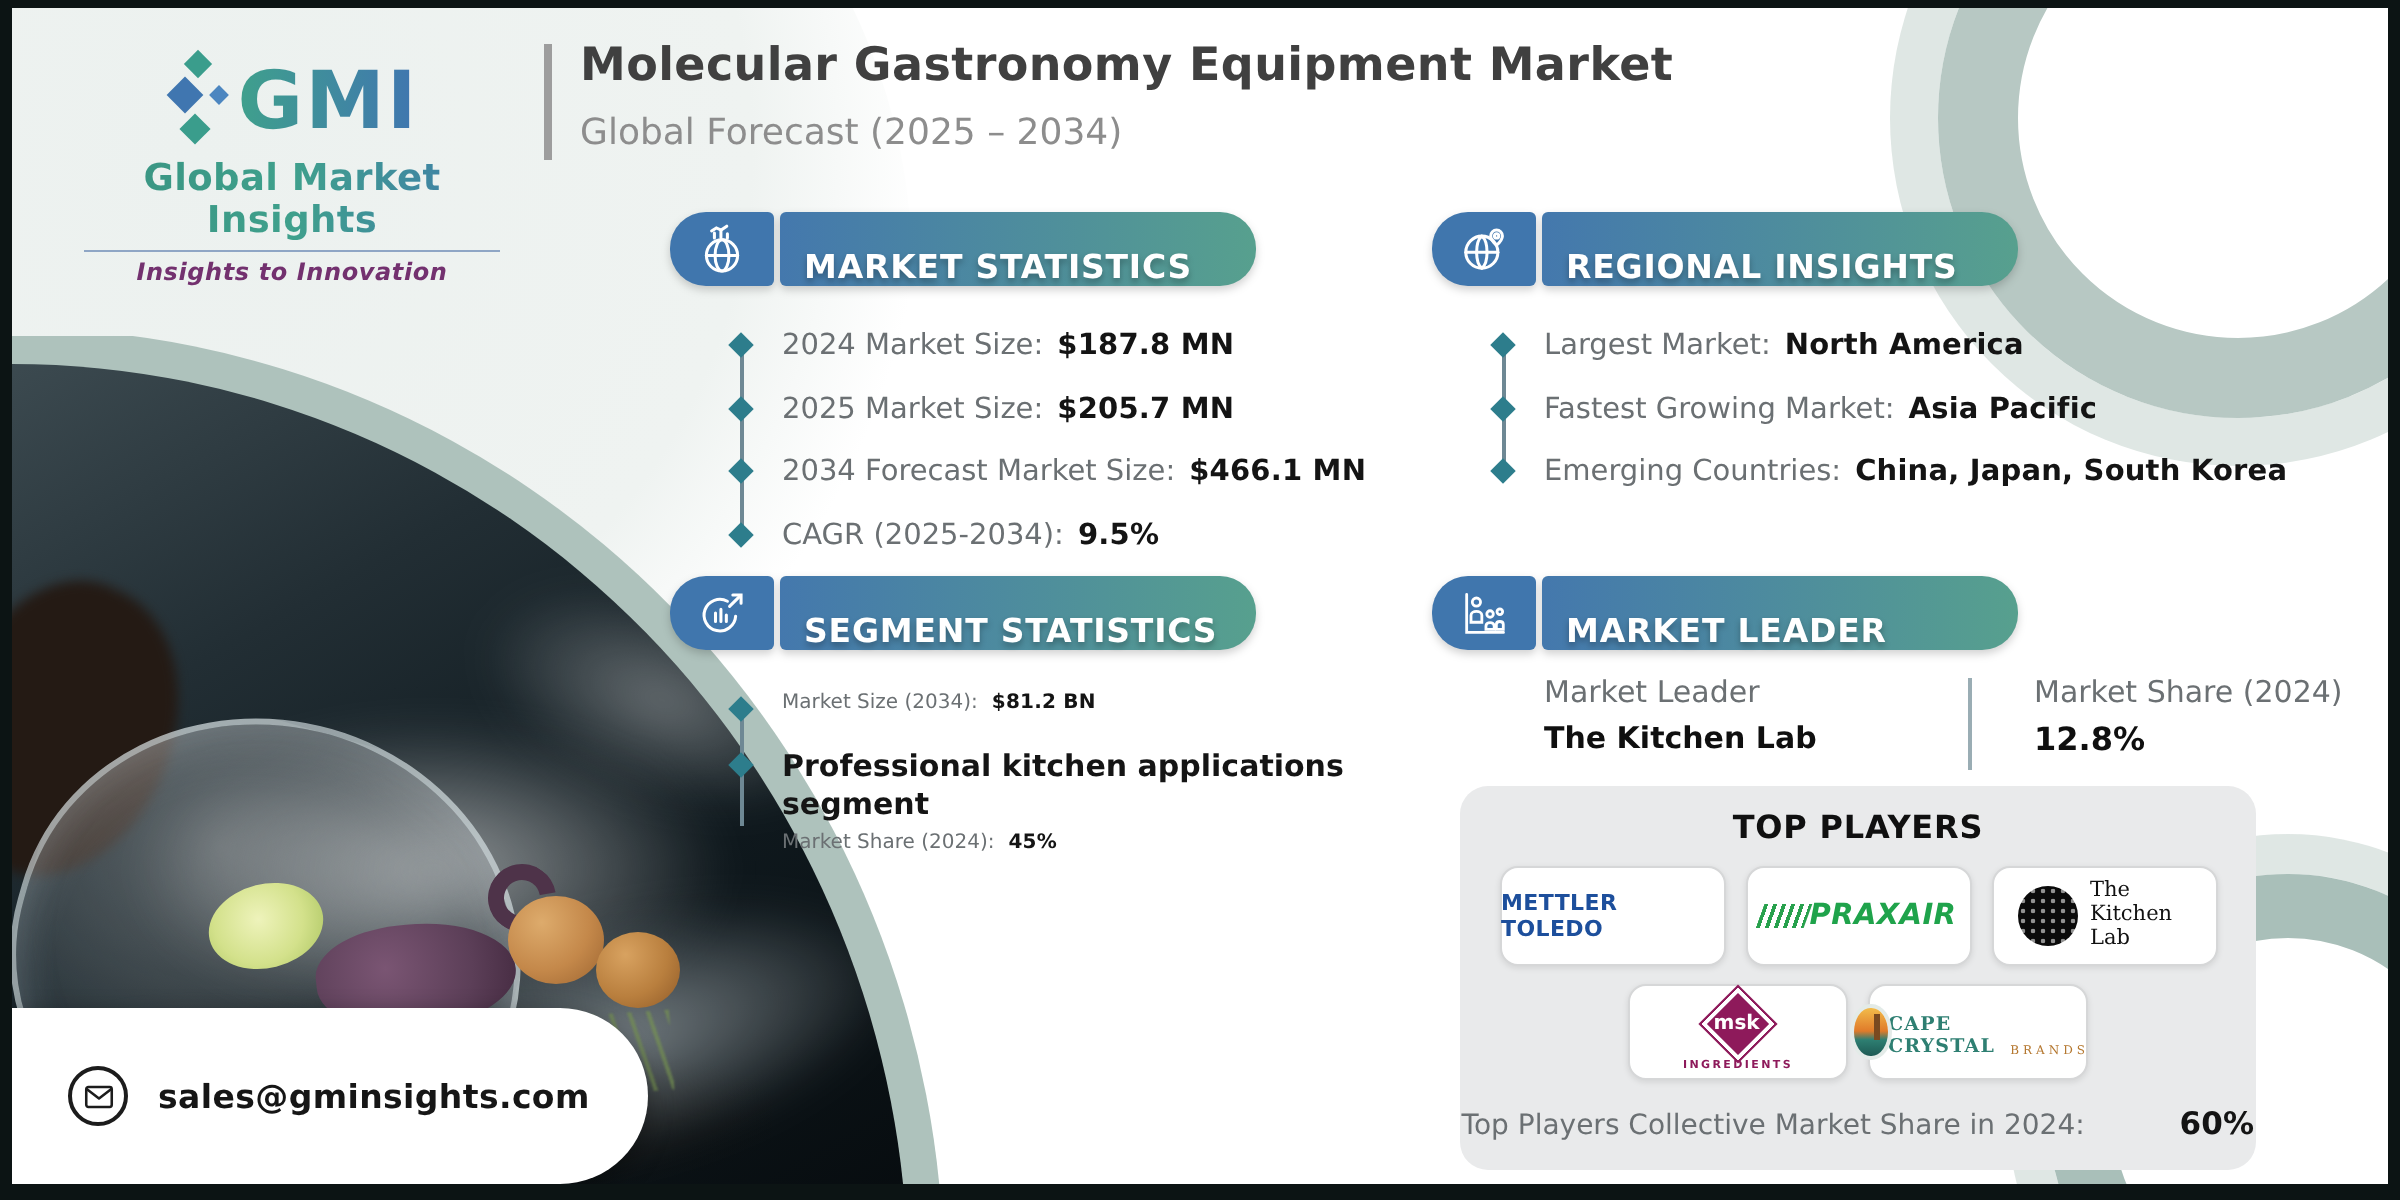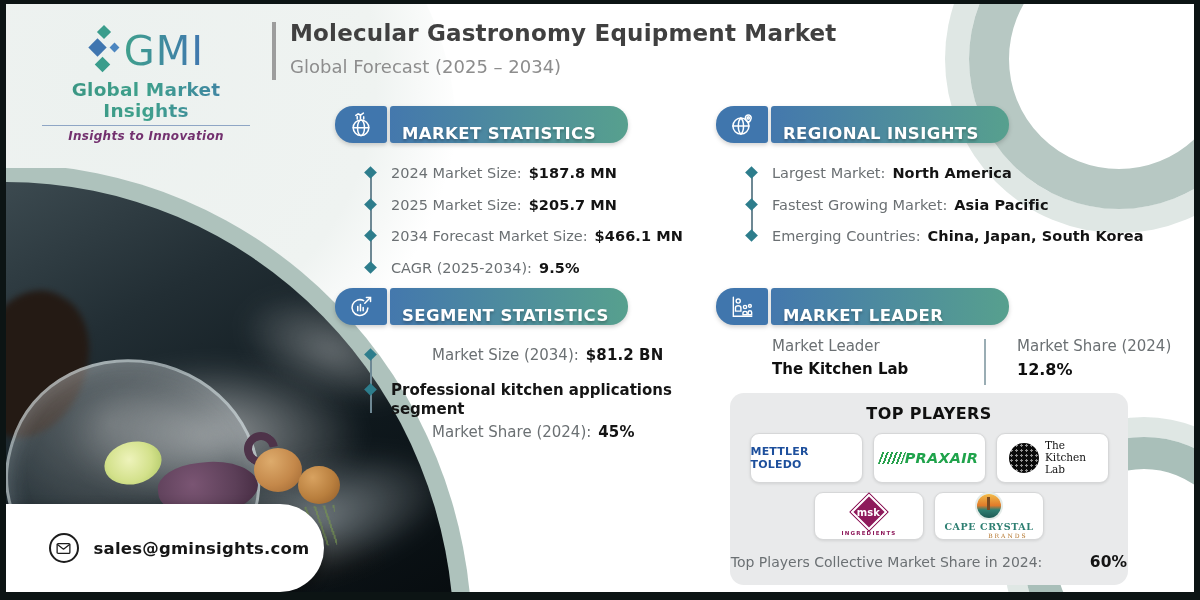--- a/index.html
+++ b/index.html
@@ -59,21 +59,21 @@
 
   
   .logo { position:absolute; left:22px; top:22px; width:236px; text-align:center; }
   .logo-mark { display:flex; justify-content:center; align-items:center; gap:4px; }
   .diamonds { position:relative; width:32px; height:50px; }
   .diamond-shape { position:absolute; transform:rotate(45deg); }
   .d1 { width:10px; height:10px; background:#3a9d8c; left:11px; top:1px; }
   .d2 { width:13px; height:13px; background:#4076b0; left:3px; top:15px; }
   .d3 { width:7px; height:7px; background:#4c86c0; left:23px; top:18px; }
   .d4 { width:11px; height:11px; background:#3a9d8c; left:9px; top:33px; }
-  .gmi-text { font-size:40px; font-weight:400; line-height:1; letter-spacing:1px;
+  .gmi-text { font-size:40px; font-weight:700; line-height:1; letter-spacing:1px;
     background:linear-gradient(90deg,#3fa08c 0%, #4076b0 100%); -webkit-background-clip:text; background-clip:text; color:transparent; }
   .logo-full { margin-top:3px; font-size:18.5px; font-weight:700; letter-spacing:.2px;
     background:linear-gradient(90deg,#38917f 0%, #3fa08c 50%, #4076b0 100%); -webkit-background-clip:text; background-clip:text; color:transparent; }
   .logo-rule { height:1px; background:#8fa6c5; margin:4px 14px 3px; }
   .logo-tagline { font-size:12px; font-weight:600; font-style:italic; color:#73316f; letter-spacing:.3px; }
 
   
   .accent-bar { position:absolute; left:266px; top:18px; width:4px; height:58px; background:#9d9d9d; }
   .page-title { position:absolute; left:284px; top:16px; font-size:23px; font-weight:700; color:#404040; letter-spacing:.2px; }
   .page-subtitle { position:absolute; left:284px; top:52px; font-size:18px; font-weight:400; color:#8d8d8d; }
@@ -92,21 +92,21 @@
   .ms-line { top:9px; height:92px; }
   .ri-line { top:9px; height:62px; }
   .ss-line { top:8px; height:59px; }
   .row { position:relative; padding-left:56px; margin-bottom:13px; font-size:14.5px; line-height:1.28; }
   .bullet { position:absolute; left:31px; top:4px; width:9px; height:9px; background:#2d7d8c; transform:rotate(45deg); }
   .lbl { color:#6b7073; margin-right:7px; }
   .val { color:#141414; font-weight:700; letter-spacing:.1px; }
 
   .seg-item { position:relative; padding-left:56px; margin-bottom:17px; }
   .seg-title { font-size:15px; font-weight:700; color:#151515; line-height:1.25; max-width:300px; }
-  .seg-sub { margin-top:4px; font-size:15px;margin-left:41px; }
+  .seg-sub { margin-top:4px; font-size:10px; }
 
   .leader-grid { display:flex; margin-top:12px; margin-left:56px; align-items:flex-start; }
   .leader-col1 { width:212px; }
   .leader-div { width:2px; height:46px; background:#9aadb4; margin-top:2px; }
   .leader-col2 { padding-left:31px; }
   .leader-lab { font-size:15px; color:#6b7073; }
   .leader-val { margin-top:5px; font-size:15px; font-weight:700; color:#0f0f0f; }
   .leader-val.big { font-size:16px; }
 
   
@@ -125,33 +125,33 @@
   .praxair-name { font-size:14.5px; font-weight:800; font-style:italic; color:#1fa34b; letter-spacing:.2px; }
   .klab-wrap { display:flex; align-items:center; gap:6px; }
   .klab-circle { width:30px; height:30px; border-radius:50%; background-color:#0a0a0a;
     background-image:radial-gradient(rgba(255,255,255,.55) 1px, rgba(0,0,0,0) 1.3px); background-size:5px 5px; }
   .klab-name { width:50px; font-family:"DejaVu Serif","Liberation Serif",serif; font-size:10.5px; line-height:1.12; color:#111; }
   .msk-wrap { display:flex; flex-direction:column; align-items:center; }
   .msk-diamond { width:26px; height:26px; background:#8e1a5b; transform:rotate(45deg); box-shadow:inset 0 0 0 2px #fff, 0 0 0 1px #8e1a5b;
     display:flex; align-items:center; justify-content:center; margin-top:2px; }
   .msk-name { transform:rotate(-45deg); color:#fff; font-size:10px; font-weight:800; }
   .msk-sub { margin-top:5px; font-size:5.5px; font-weight:800; color:#8e1a5b; letter-spacing:1.2px; }
-  .cc-wrap { display:flex; flex-direction:column; align-items:center; }
+  .cc-wrap { display:flex; flex-direction:row; align-items:center; }
   .cc-circle { width:24px; height:24px; border-radius:50%; position:relative;
     background:linear-gradient(180deg,#f2bc4b 0%, #e07b2a 48%, #2e7f72 66%, #1d5a54 100%); box-shadow:0 0 0 2px #e3ebe8; }
   .cc-circle::after { content:""; position:absolute; left:10px; top:3px; width:3px; height:13px; background:#7a4a20; }
   .cc-name { margin-top:3px; font-family:"DejaVu Serif","Liberation Serif",serif; font-size:9.5px; letter-spacing:.6px; color:#2e7f72; font-weight:700; }
   .cc-sub { font-size:6px; letter-spacing:2px; color:#b4762d; font-family:"DejaVu Serif","Liberation Serif",serif; align-self:flex-end; margin-right:6px; }
   .tp-share { margin-top:13px; text-align:center; font-size:14px; color:#55595c; }
   .tp-share .val { font-size:15.5px;margin-left:36px; }
 
   
   .contact { position:absolute; left:0; top:500px; width:318px; height:88px; background:#fff;
     border-radius:0 46px 46px 0; box-shadow:0 4px 12px rgba(0,0,0,.4);
-    display:flex; flex-direction:row; justify-content:center; gap:9px; padding-left:28px; }
+    display:flex; flex-direction:column; justify-content:center; gap:9px; padding-left:28px; }
   .c-row { display:flex; align-items:center; gap:15px; }
   .c-icon { width:30px; height:30px; border-radius:50%; border:2px solid #1c1c1c; display:flex; align-items:center; justify-content:center; flex:0 0 auto; }
   .c-icon svg { width:17px; height:17px; }
   .c-text { font-size:16.5px; font-weight:600; color:#161616; letter-spacing:.2px; }
 </style>
 </head>
 <body>
 
 <div class="page">
   <div class="canvas">

